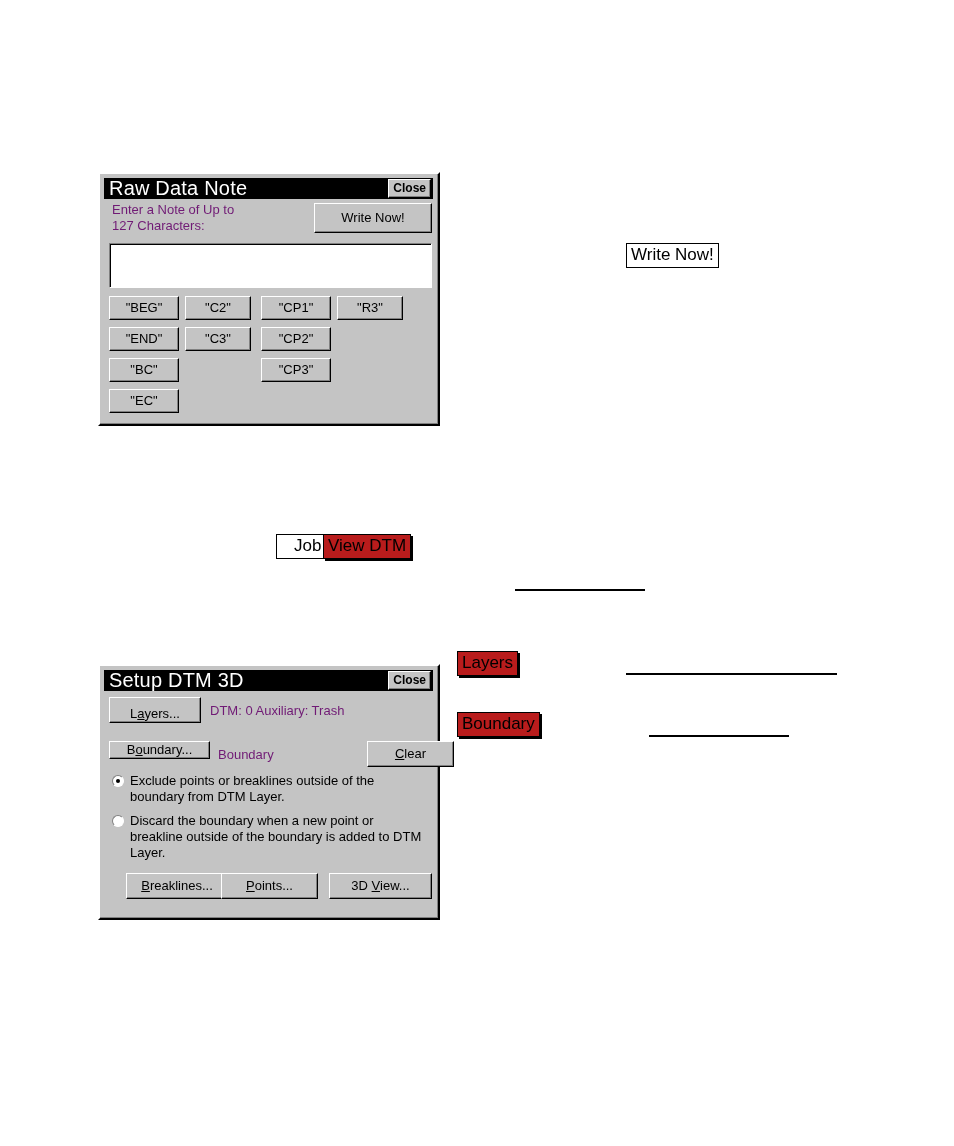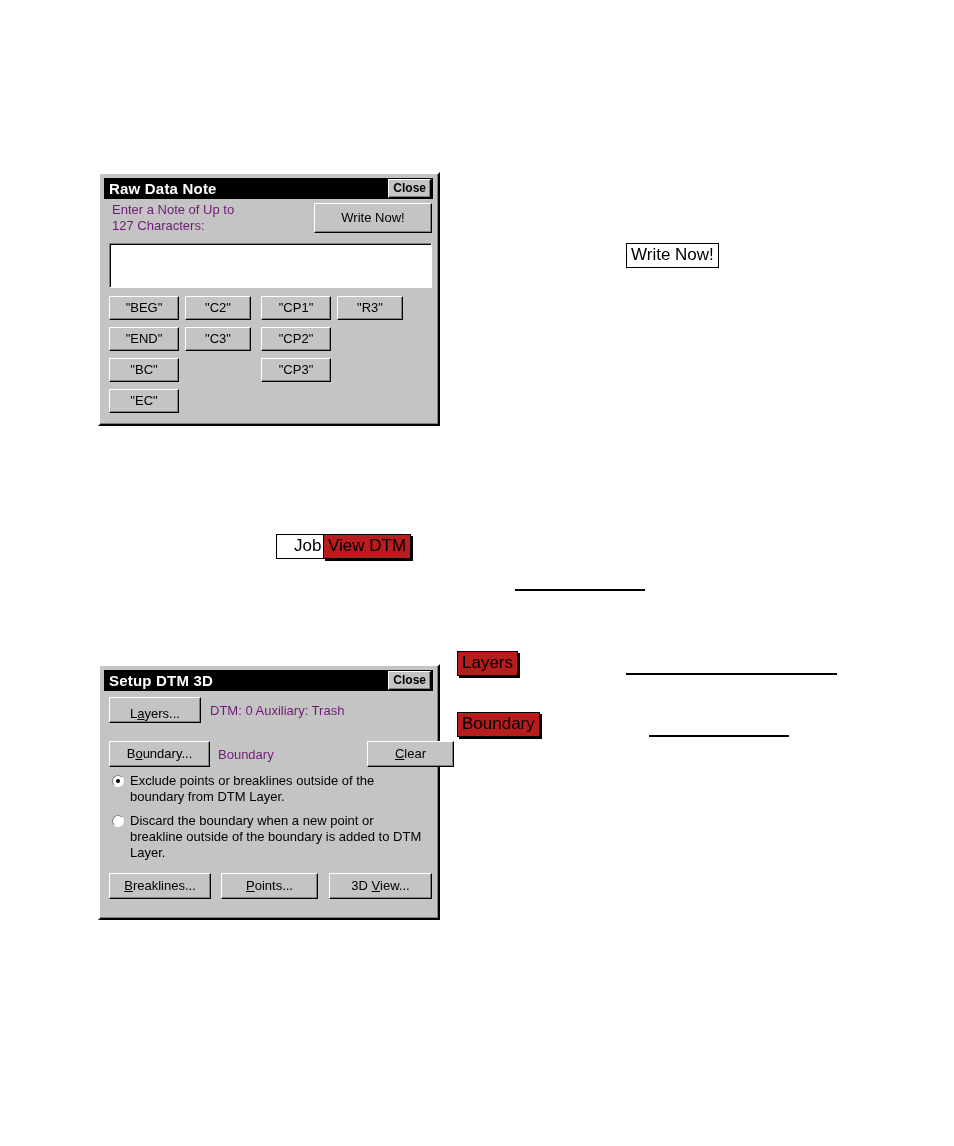--- a/index.html
+++ b/index.html
@@ -39,22 +39,22 @@
     background: #000000;
     color: #ffffff;
     height: 21px;
     display: flex;
     align-items: center;
     justify-content: space-between;
     padding: 0 2px 0 5px;
     box-sizing: border-box;
   }
   .titlebar-text {
-    font-size: 15px;
-    font-weight: bold;
+    font-size: 20px;
+    font-weight: normal;
     letter-spacing: 0.2px;
     line-height: 21px;
     white-space: nowrap;
   }
   .close-btn {
     background: #c4c4c4;
     color: #000000;
     font-size: 12px;
     font-weight: bold;
     line-height: 1;
@@ -234,21 +234,21 @@
       <span class="close-btn">Close</span>
     </div>
 
     <div class="btn" style="position:absolute; left:9px; top:31px; width:92px; height:26px;align-items:flex-end;">
       <span>
         <span>L</span><u>a</u><span>yers...</span>
       </span>
     </div>
     <div class="static-text" style="position:absolute; left:110px; top:37px;">DTM: 0 Auxiliary: Trash</div>
 
-    <div class="btn" style="position:absolute; left:9px; top:75px; width:101px; height:26px;">
+    <div class="btn" style="position:absolute; left:9px; top:75px; width:101px; height:18px;">
       <span>
         <span>B</span><u>o</u><span>undary...</span>
       </span>
     </div>
     <div class="static-text" style="position:absolute; left:118px; top:81px;">Boundary</div>
 
     <div class="btn" style="position:absolute; left:267px; top:75px; width:87px; height:26px;">
       <span>
         <span></span><u>C</u><span>lear</span>
       </span>
@@ -258,21 +258,21 @@
         <div class="radio-row" style="margin-bottom: 8px;">
           <span class="radio-mark checked"></span>
           <span class="radio-label">Exclude points or breaklines outside of the boundary from DTM Layer.</span>
         </div>
         <div class="radio-row" style="margin-bottom: 8px;">
           <span class="radio-mark"></span>
           <span class="radio-label">Discard the boundary when a new point or breakline outside of the boundary is added to DTM Layer.</span>
         </div>
       </div>
 
-    <div class="btn" style="position:absolute; left:9px; top:207px; width:102px; height:26px;">
+    <div class="btn" style="position:absolute; left:26px; top:207px; width:102px; height:26px;">
       <span>
         <span></span><u>B</u><span>reaklines...</span>
       </span>
     </div>
     <div class="btn" style="position:absolute; left:121px; top:207px; width:97px; height:26px;">
       <span>
         <span></span><u>P</u><span>oints...</span>
       </span>
     </div>
     <div class="btn" style="position:absolute; left:229px; top:207px; width:103px; height:26px;">

